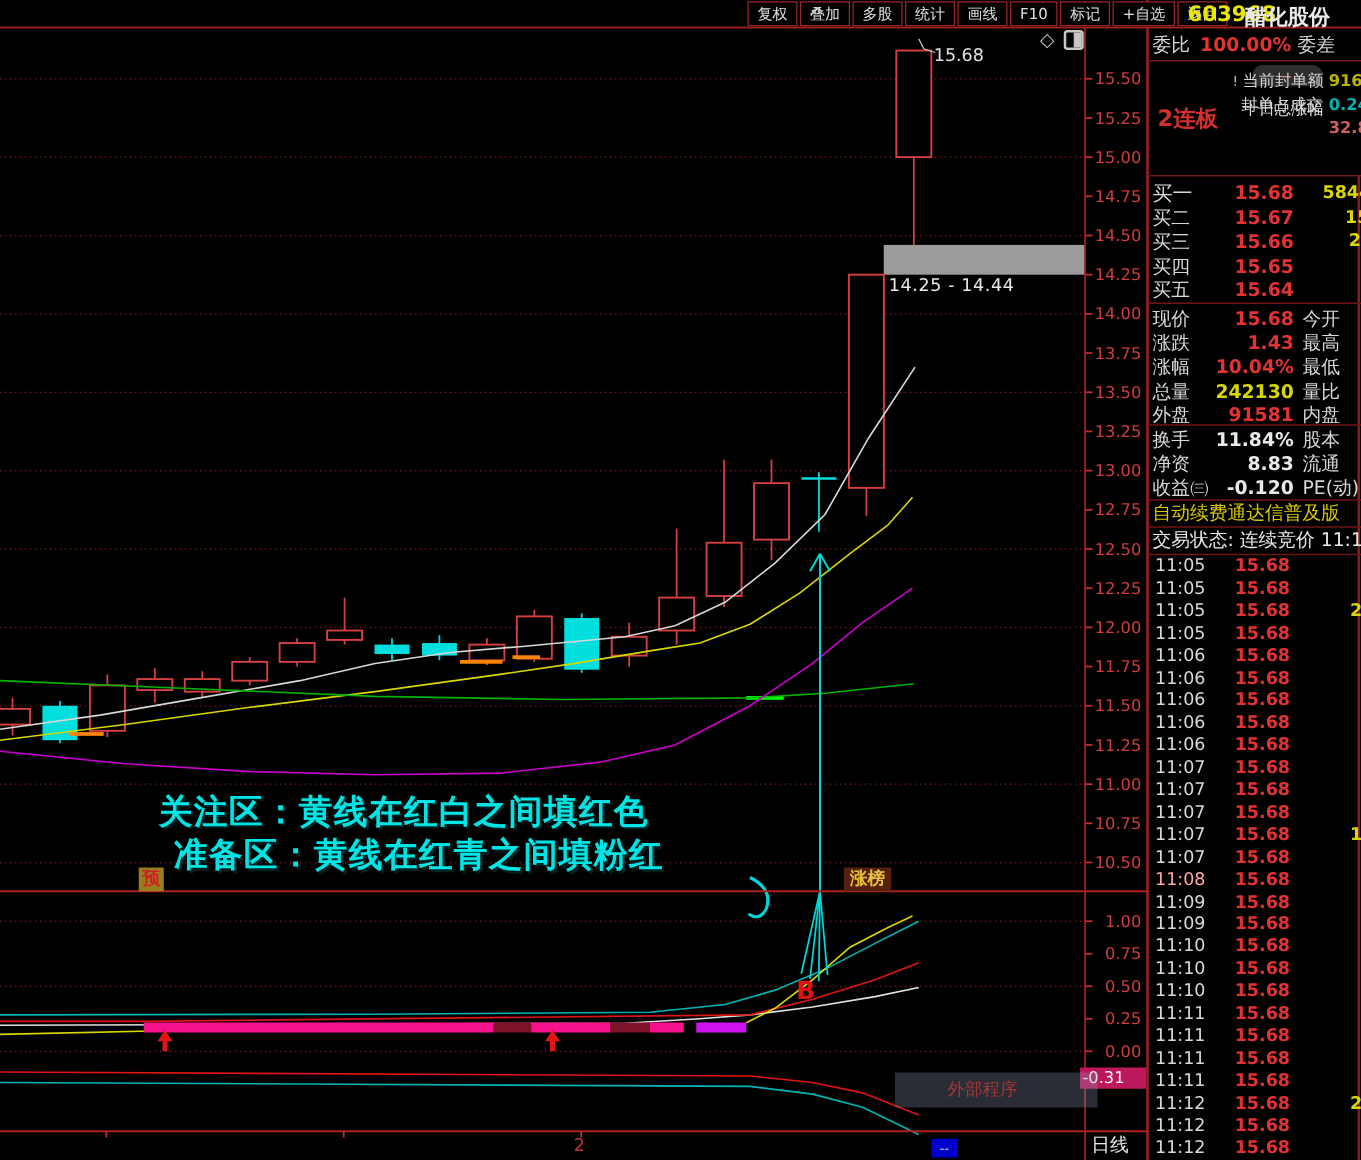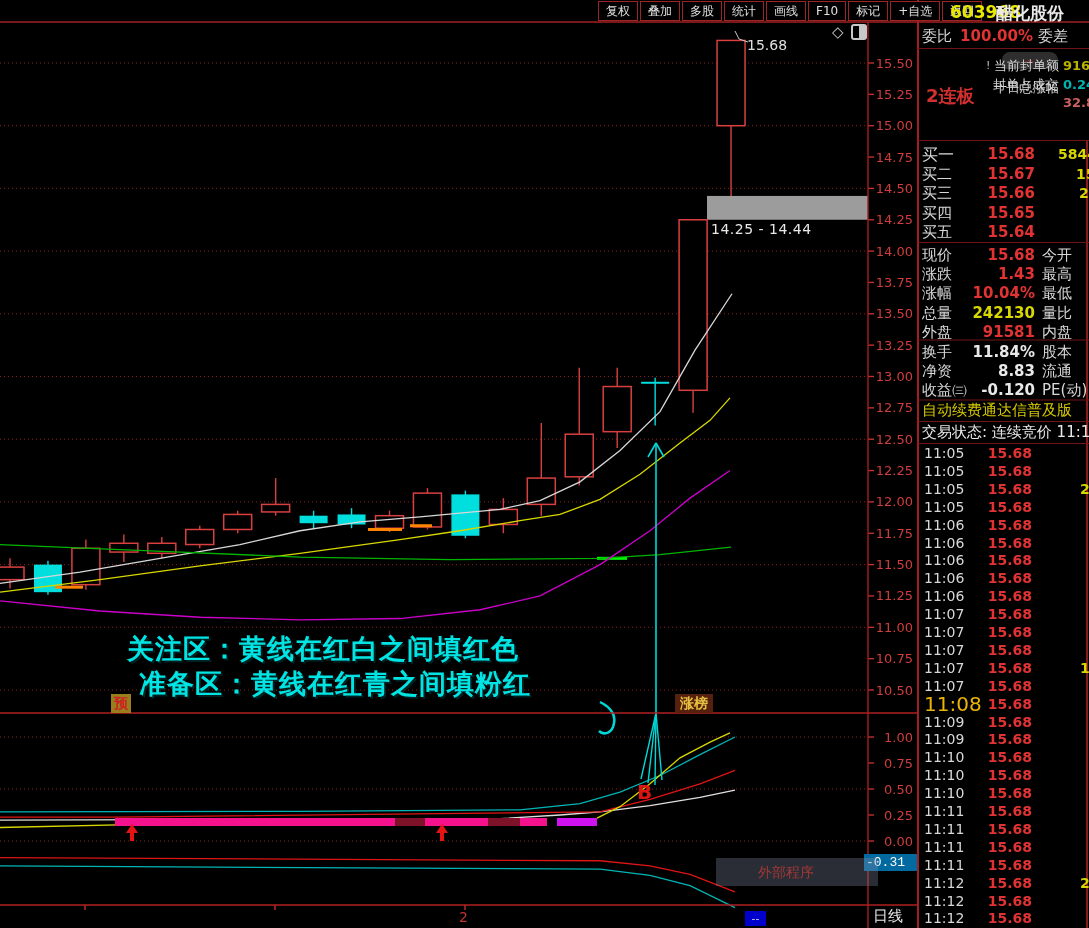--- a/index.html
+++ b/index.html
@@ -234,21 +234,21 @@
   <div class="row-abs" style="left:922px;top:401px;color:#d4c800;font-size:15px;">自动续费通达信普及版</div>
   <div class="row-abs" style="left:922px;top:423px;color:#e8e8e8;font-size:15px;">交易状态: 连续竞价 11:12</div>
 
   <div class="anno" style="left:127px;top:631px;">关注区：黄线在红白之间填红色</div>
   <div class="anno" style="left:139px;top:666px;">准备区：黄线在红青之间填粉红</div>
   <div class="tag-box" style="left:111px;top:694px;width:20px;background:#9a7d1c;color:#cc2222;">预</div>
   <div class="tag-box" style="left:675px;top:694px;width:38px;background:#55200e;color:#e8c040;">涨榜</div>
 
   <div class="abs" style="left:747px;top:37px;color:#e0e0e0;font-size:14px;">15.68</div>
   <div class="abs" style="left:711px;top:221px;color:#e8e8e8;font-size:14px;letter-spacing:.5px;">14.25 - 14.44</div>
-  <div class="abs" style="left:864px;top:854px;width:51px;height:17px;background:#0369a1;color:#fff;font-size:13px;line-height:17px;padding-left:2px;font-family:Liberation Mono, monospace;">-0.31</div>
+  <div class="abs" style="left:864px;top:854px;width:51px;height:17px;background:#be185d;color:#fff;font-size:13px;line-height:17px;padding-left:2px;">-0.31</div>
   <div class="abs" style="left:716px;top:858px;width:162px;height:28px;background:rgba(130,140,165,0.32);color:#a03838;font-size:14px;line-height:28px;text-indent:42px;">外部程序</div>
 
   <div class="abs" style="left:459px;top:909px;color:#c23333;font-size:14px;">2</div>
   <div class="abs" style="left:745px;top:911px;width:21px;height:15px;background:#0000cc;color:#c8c8c8;font-size:11px;text-align:center;line-height:15px;">--</div>
   <div class="abs" style="left:873px;top:907px;color:#e8e8e8;font-size:15px;">日线</div>
 <div style="position: absolute; white-space: nowrap; left: 986px; top: 57px; color: rgb(187, 187, 187); font-size: 11px; height: 18px; line-height: 18px;">!</div>
     <div style="position: absolute; white-space: nowrap; left: 993px; top: 57px; width: 66px; text-align: right; color: rgb(216, 216, 216); font-size: 13px; height: 18px; line-height: 18px;">当前封单额</div>
     <div style="position: absolute; white-space: nowrap; left: 1063px; top: 57px; color: rgb(184, 180, 0); font-size: 13px; font-weight: bold; height: 18px; line-height: 18px;">916</div>
     <div style="position: absolute; white-space: nowrap; left: 993px; top: 75.6px; width: 66px; text-align: left; color: rgb(216, 216, 216); font-size: 13px; height: 18px; line-height: 18px;">封单占成交</div>
     <div style="position: absolute; white-space: nowrap; left: 1063px; top: 75.6px; color: rgb(0, 180, 180); font-size: 13px; font-weight: bold; height: 18px; line-height: 18px;">0.24</div>
@@ -314,21 +314,21 @@
     <div style="position: absolute; white-space: nowrap; left: 960px; top: 606.1px; width: 72px; text-align: right; color: rgb(226, 51, 51); font-weight: bold; font-size: 14px; height: 17px; line-height: 17px;">15.68</div>
     <div style="position: absolute; white-space: nowrap; left: 924px; top: 624px; color: rgb(216, 216, 216); font-size: 14px; height: 17px; line-height: 17px;">11:07</div>
     <div style="position: absolute; white-space: nowrap; left: 960px; top: 624px; width: 72px; text-align: right; color: rgb(226, 51, 51); font-weight: bold; font-size: 14px; height: 17px; line-height: 17px;">15.68</div>
     <div style="position: absolute; white-space: nowrap; left: 924px; top: 641.9px; color: rgb(216, 216, 216); font-size: 14px; height: 17px; line-height: 17px;">11:07</div>
     <div style="position: absolute; white-space: nowrap; left: 960px; top: 641.9px; width: 72px; text-align: right; color: rgb(226, 51, 51); font-weight: bold; font-size: 14px; height: 17px; line-height: 17px;">15.68</div>
     <div style="position: absolute; white-space: nowrap; left: 924px; top: 659.8px; color: rgb(216, 216, 216); font-size: 14px; height: 17px; line-height: 17px;">11:07</div>
     <div style="position: absolute; white-space: nowrap; left: 960px; top: 659.8px; width: 72px; text-align: right; color: rgb(226, 51, 51); font-weight: bold; font-size: 14px; height: 17px; line-height: 17px;">15.68</div>
     <div style="position: absolute; white-space: nowrap; left: 1080px; top: 659.8px; color: rgb(216, 216, 0); font-weight: bold; font-size: 14px; height: 17px; line-height: 17px;">1</div>
     <div style="position: absolute; white-space: nowrap; left: 924px; top: 677.7px; color: rgb(216, 216, 216); font-size: 14px; height: 17px; line-height: 17px;">11:07</div>
     <div style="position: absolute; white-space: nowrap; left: 960px; top: 677.7px; width: 72px; text-align: right; color: rgb(226, 51, 51); font-weight: bold; font-size: 14px; height: 17px; line-height: 17px;">15.68</div>
-    <div style="position: absolute; white-space: nowrap; left: 924px; top: 695.6px; color: #eab308; font-size: 20px; height: 17px; line-height: 17px;">11:08</div>
+    <div style="position: absolute; white-space: nowrap; left: 924px; top: 695.6px; color: #fca5a5; font-size: 14px; height: 17px; line-height: 17px;">11:08</div>
     <div style="position: absolute; white-space: nowrap; left: 960px; top: 695.6px; width: 72px; text-align: right; color: rgb(226, 51, 51); font-weight: bold; font-size: 14px; height: 17px; line-height: 17px;">15.68</div>
     <div style="position: absolute; white-space: nowrap; left: 924px; top: 713.5px; color: rgb(216, 216, 216); font-size: 14px; height: 17px; line-height: 17px;">11:09</div>
     <div style="position: absolute; white-space: nowrap; left: 960px; top: 713.5px; width: 72px; text-align: right; color: rgb(226, 51, 51); font-weight: bold; font-size: 14px; height: 17px; line-height: 17px;">15.68</div>
     <div style="position: absolute; white-space: nowrap; left: 924px; top: 731.4px; color: rgb(216, 216, 216); font-size: 14px; height: 17px; line-height: 17px;">11:09</div>
     <div style="position: absolute; white-space: nowrap; left: 960px; top: 731.4px; width: 72px; text-align: right; color: rgb(226, 51, 51); font-weight: bold; font-size: 14px; height: 17px; line-height: 17px;">15.68</div>
     <div style="position: absolute; white-space: nowrap; left: 924px; top: 749.3px; color: rgb(216, 216, 216); font-size: 14px; height: 17px; line-height: 17px;">11:10</div>
     <div style="position: absolute; white-space: nowrap; left: 960px; top: 749.3px; width: 72px; text-align: right; color: rgb(226, 51, 51); font-weight: bold; font-size: 14px; height: 17px; line-height: 17px;">15.68</div>
     <div style="position: absolute; white-space: nowrap; left: 924px; top: 767.2px; color: rgb(216, 216, 216); font-size: 14px; height: 17px; line-height: 17px;">11:10</div>
     <div style="position: absolute; white-space: nowrap; left: 960px; top: 767.2px; width: 72px; text-align: right; color: rgb(226, 51, 51); font-weight: bold; font-size: 14px; height: 17px; line-height: 17px;">15.68</div>
     <div style="position: absolute; white-space: nowrap; left: 924px; top: 785.1px; color: rgb(216, 216, 216); font-size: 14px; height: 17px; line-height: 17px;">11:10</div>

